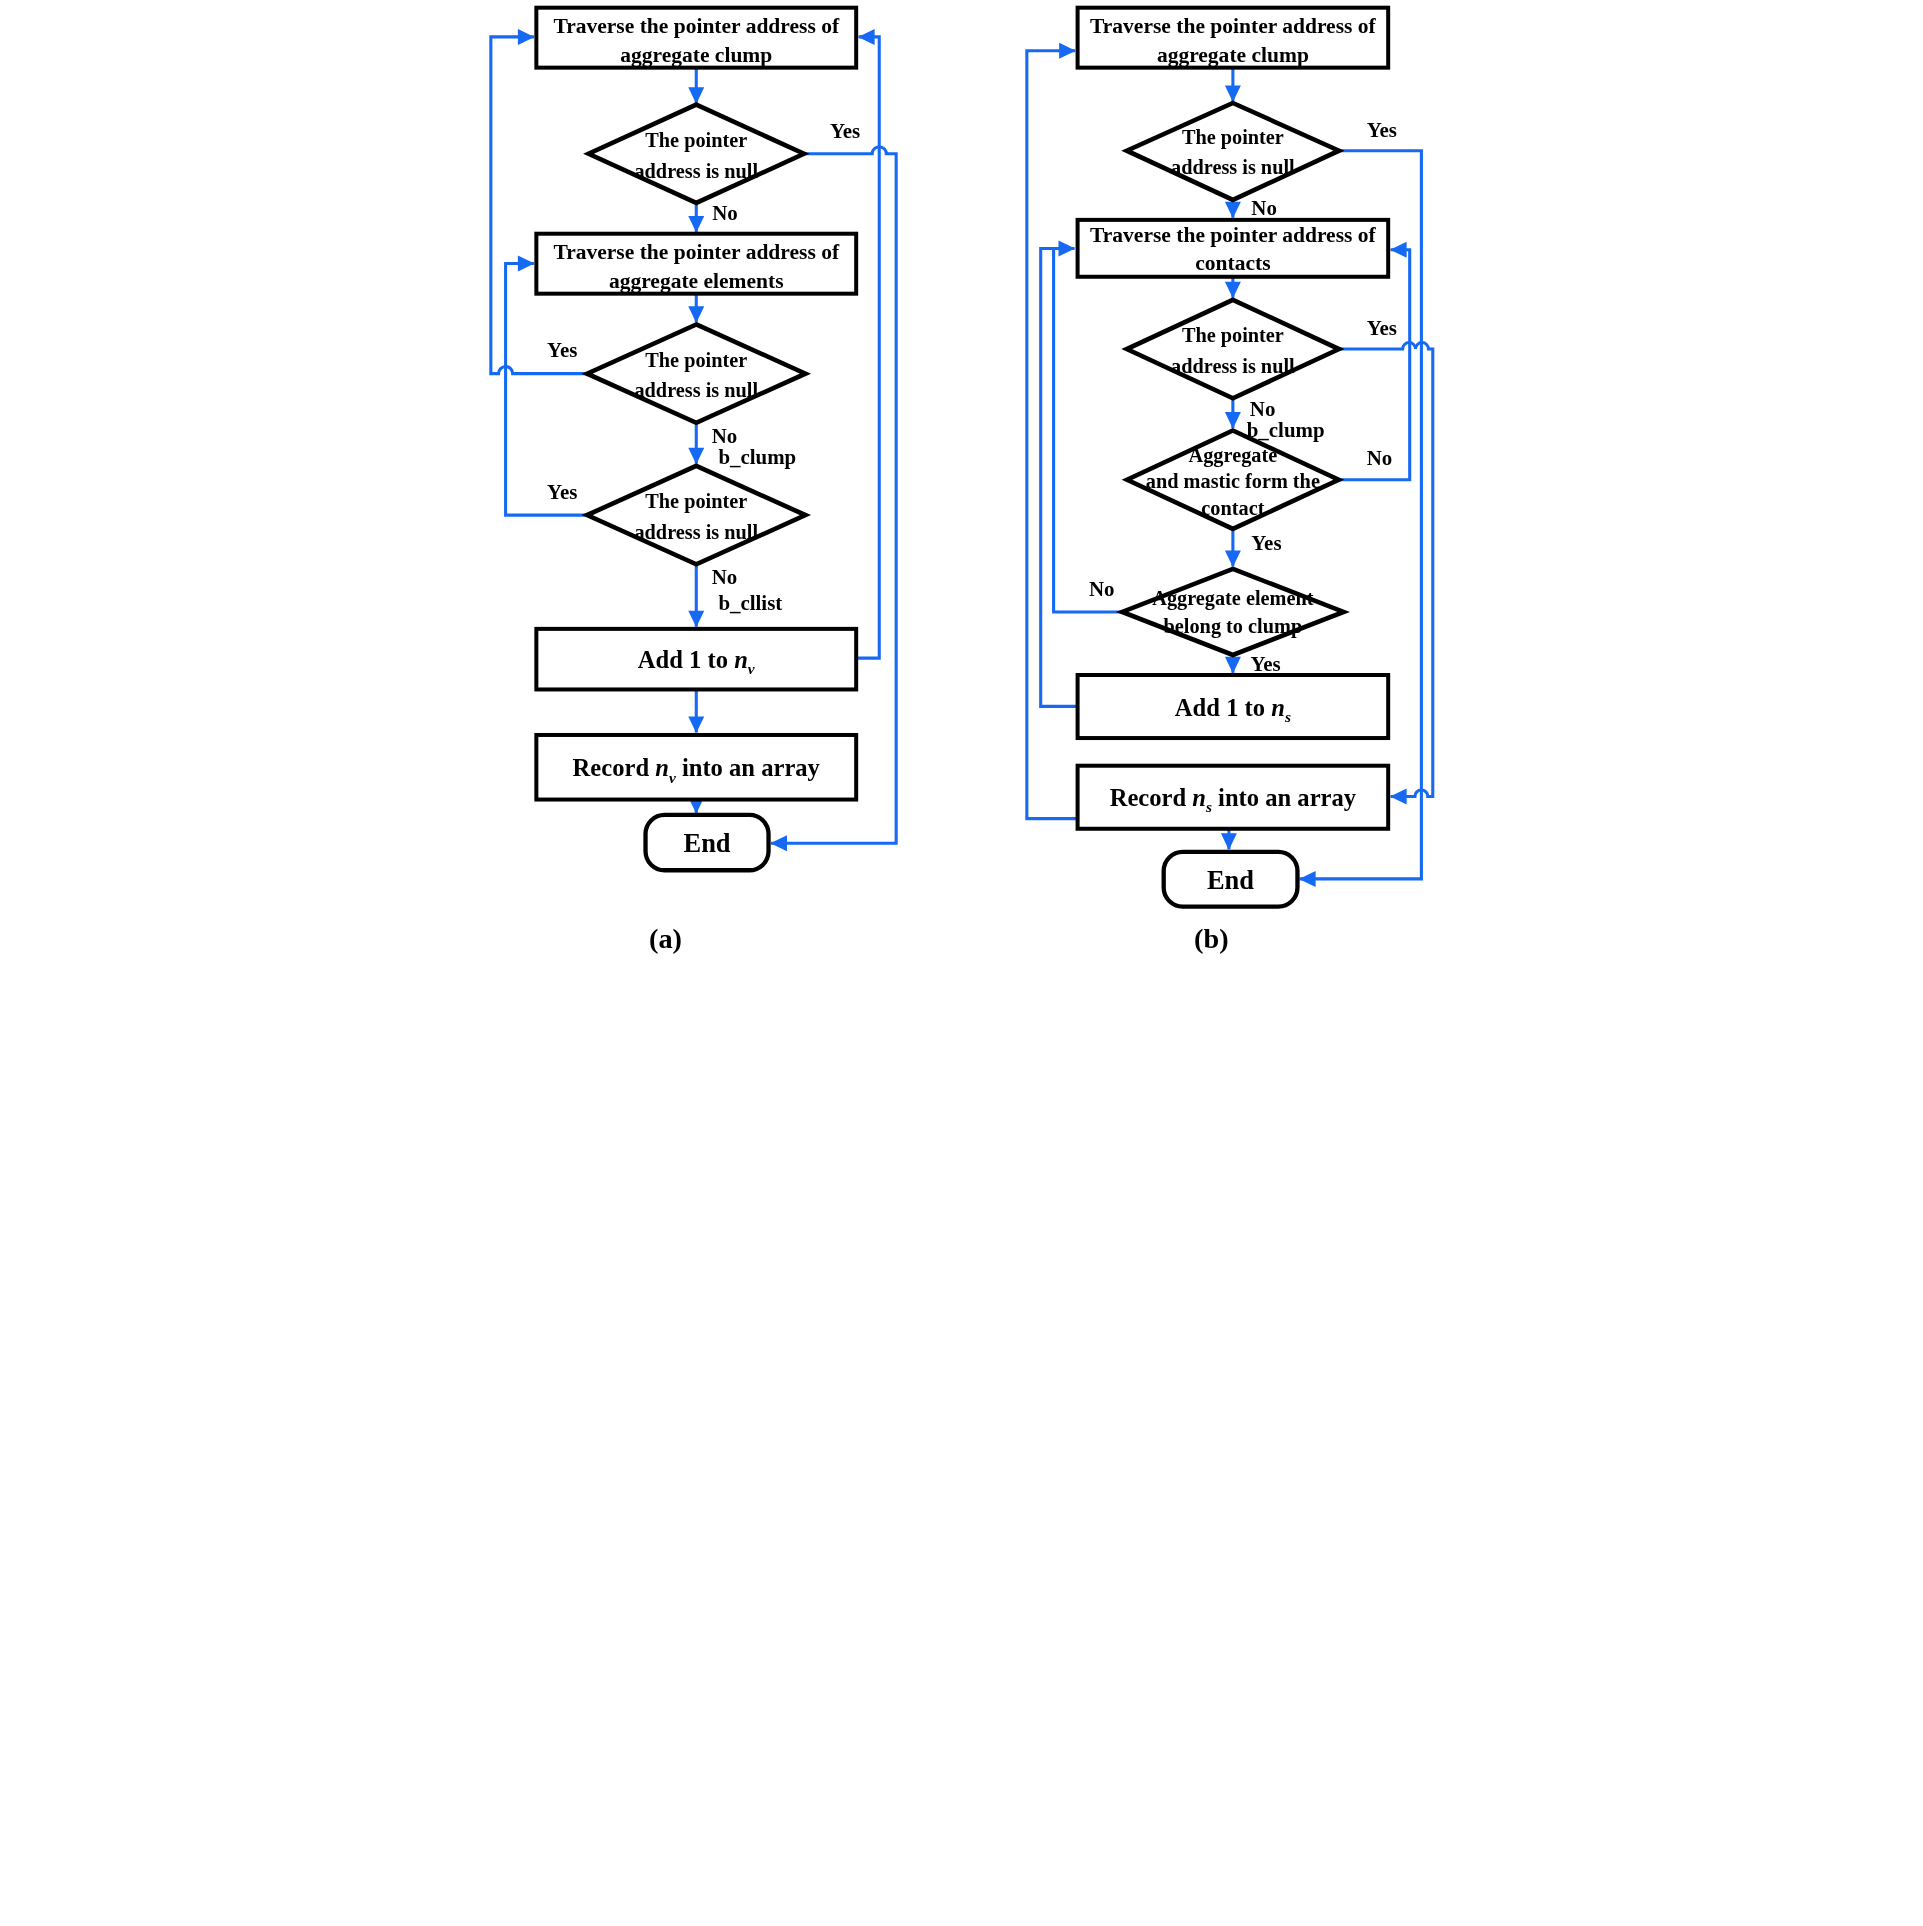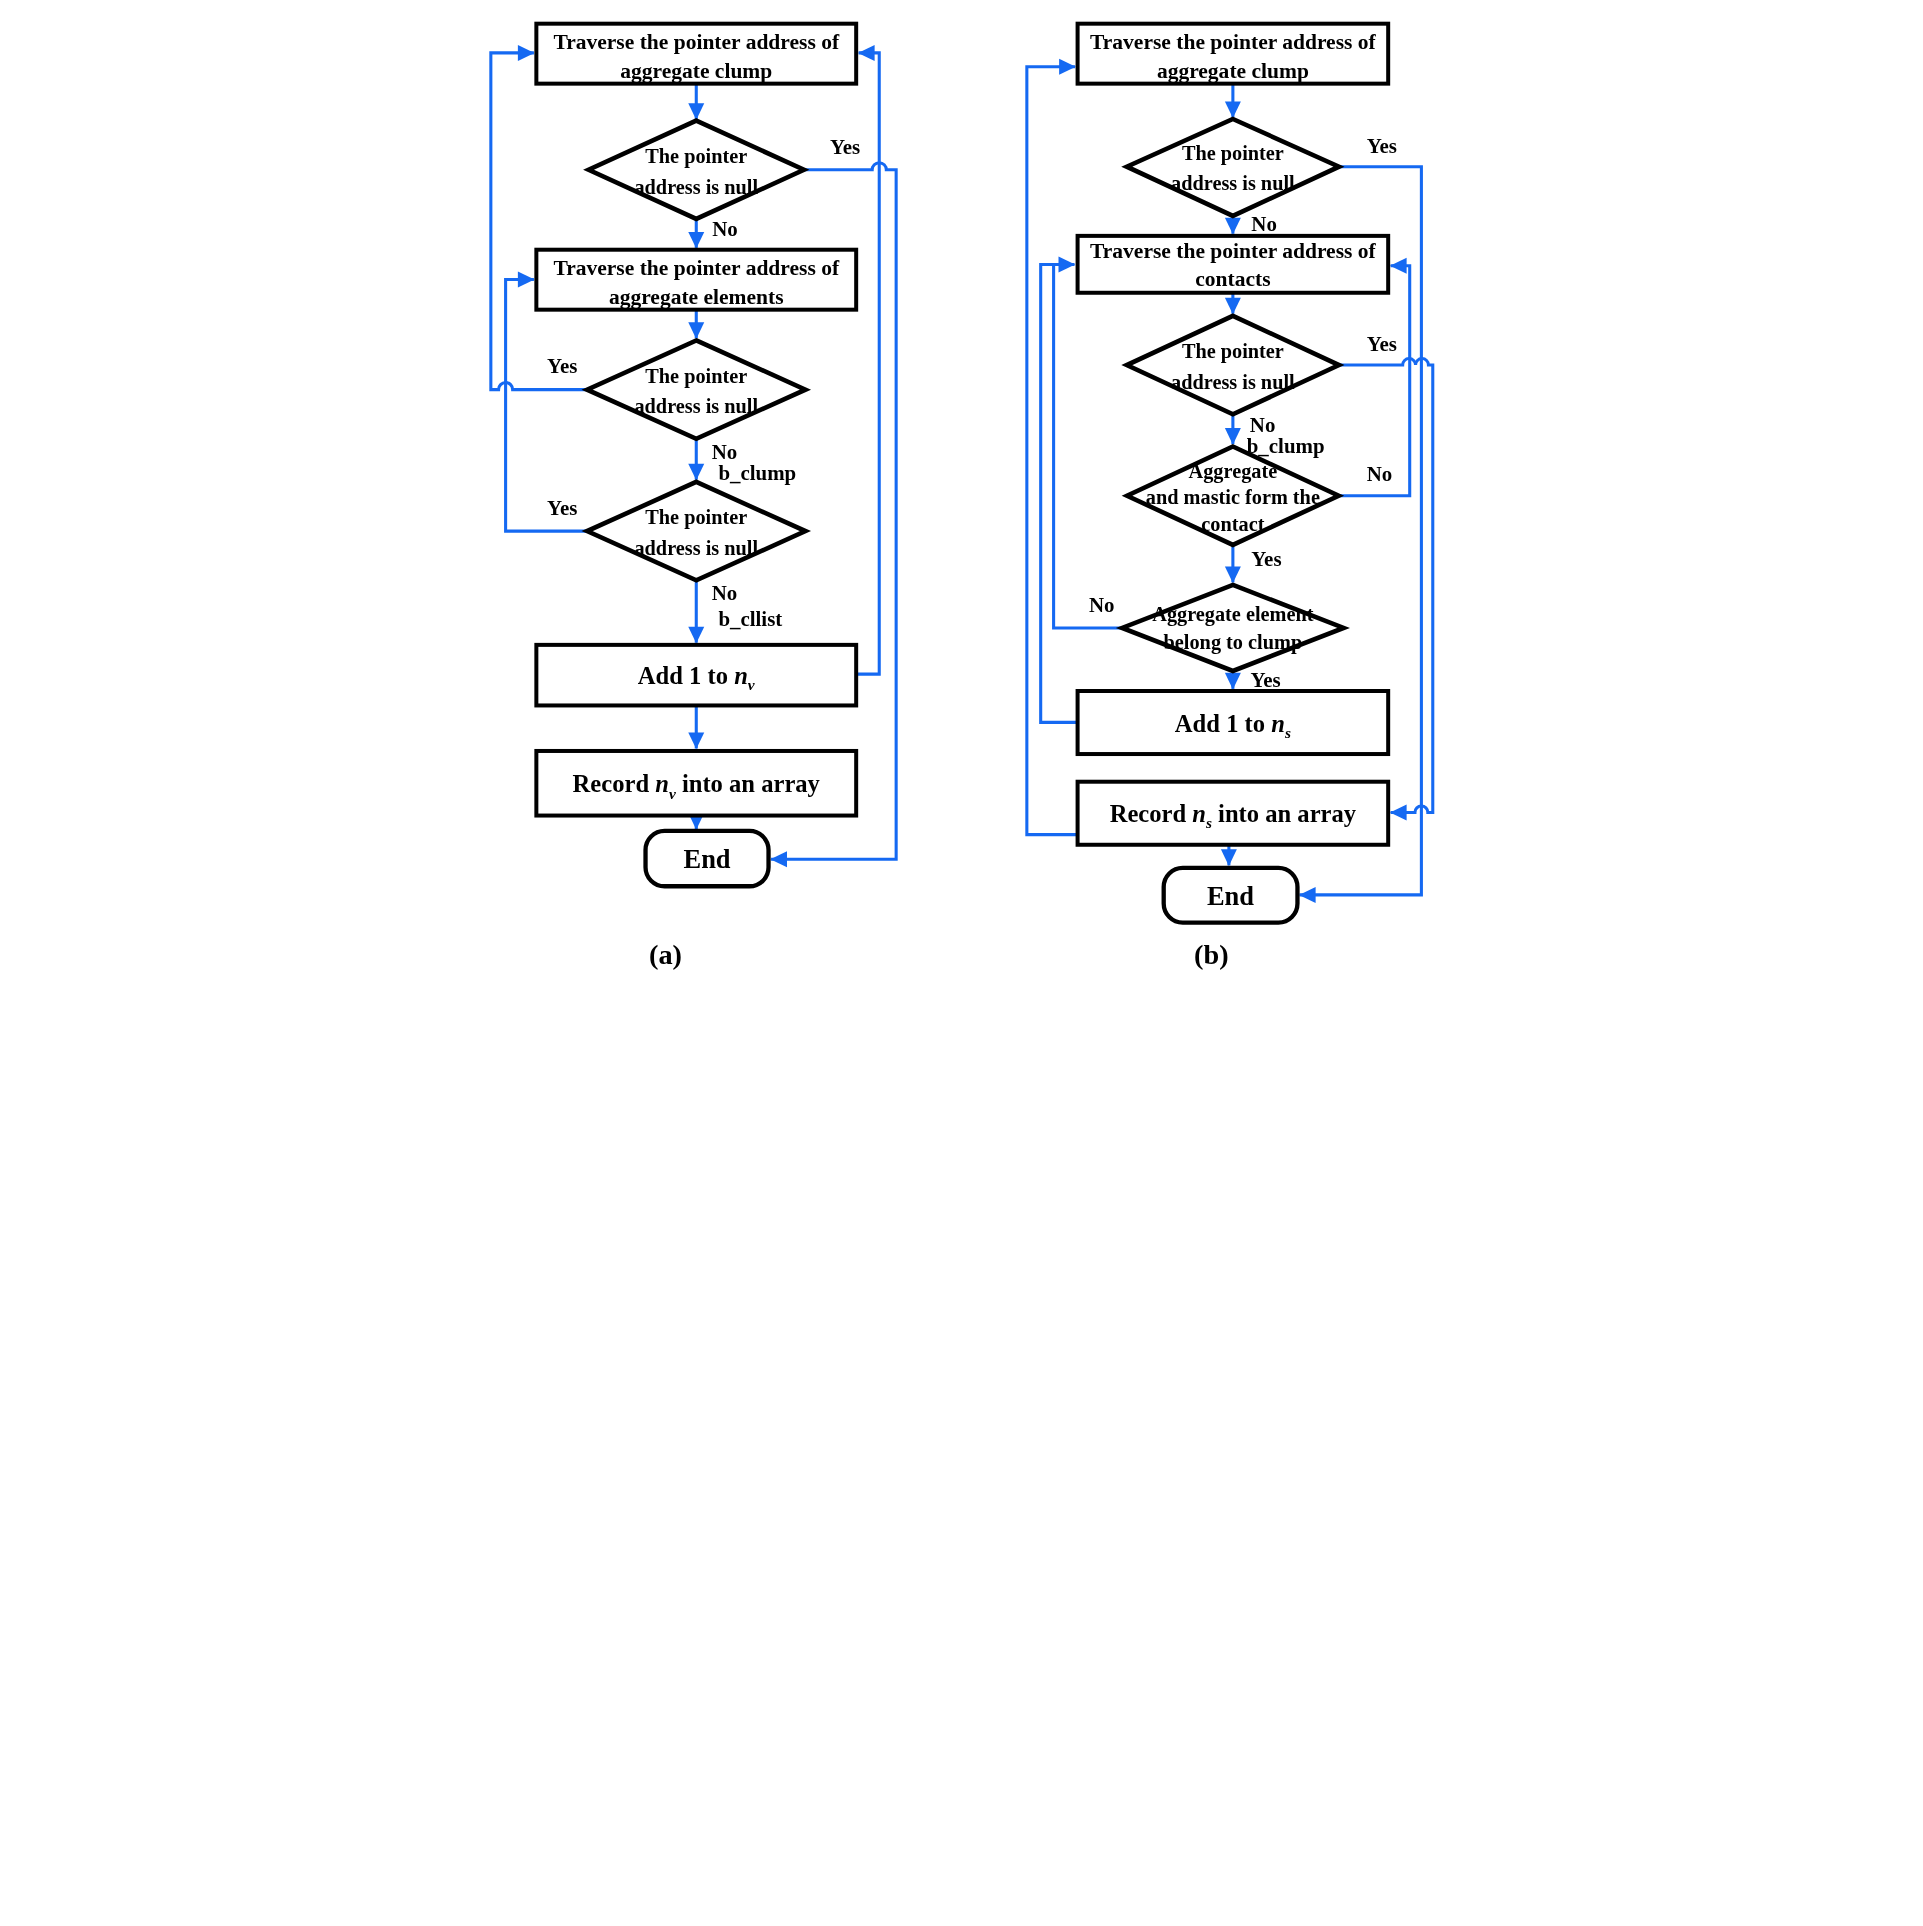--- a/index.html
+++ b/index.html
@@ -1,16 +1,16 @@
 <!DOCTYPE html>
 <html style="font-size:9.8px"><head>
 <meta charset="utf-8">
 <style>
   html,body{margin:0;padding:0;background:#ffffff;}
-  .page{width:100%;max-width:961px;margin:16px auto;background:#14b8a6;}
+  .page{width:100%;max-width:961px;margin:0 auto;background:#14b8a6;}
   svg{display:block;width:100%;height:auto;background:#ffffff;
       font-family:"Liberation Serif","DejaVu Serif",serif;}
   .shape{fill:#ffffff;stroke:#000000;}
   .rect{stroke-width:13;}
   .diamond{stroke-width:15;stroke-linejoin:miter;}
   .endnode{stroke-width:14;}
   .flow{fill:none;stroke:#1569f2;stroke-width:10;stroke-linejoin:miter;}
   text{fill:#000000;font-weight:bold;}
   .t-box{font-size:70px;}
   .t-d{font-size:66px;}

